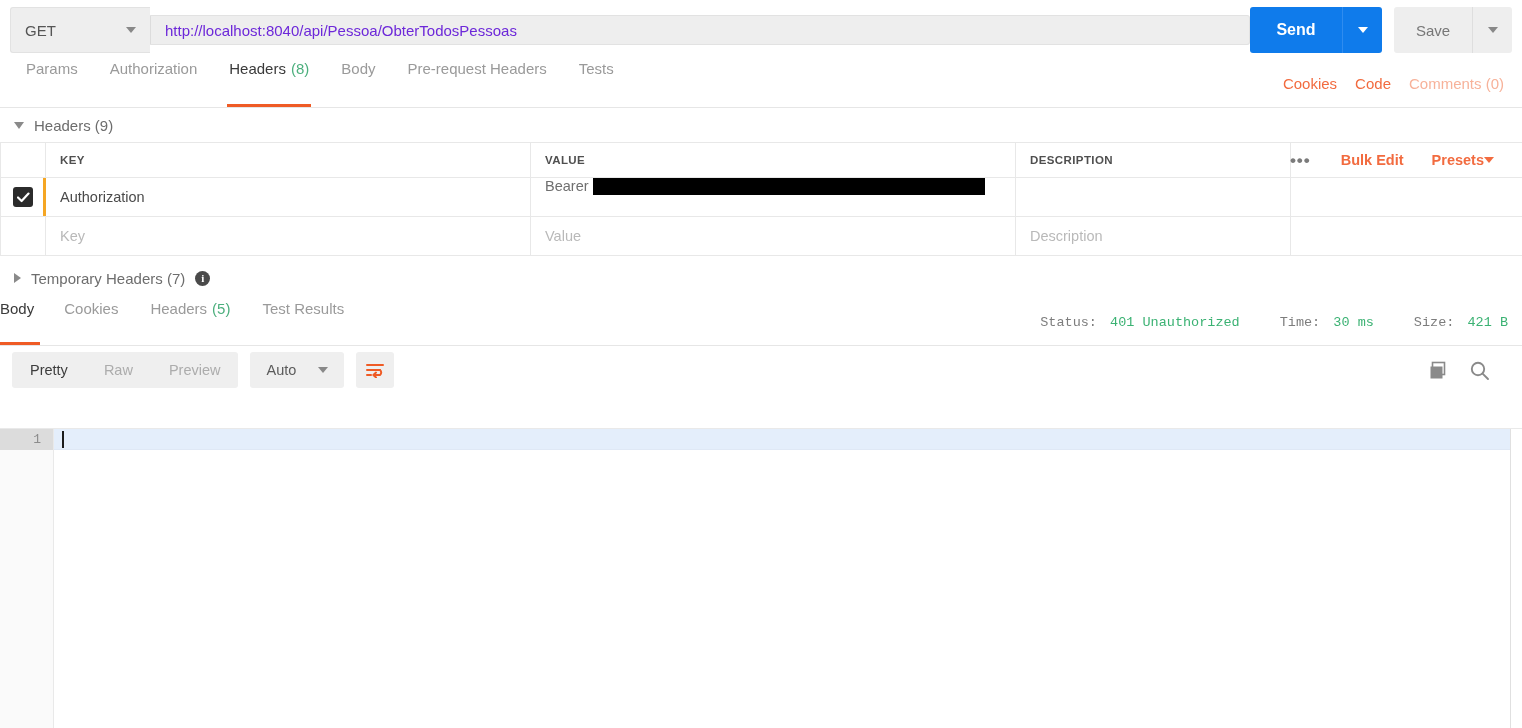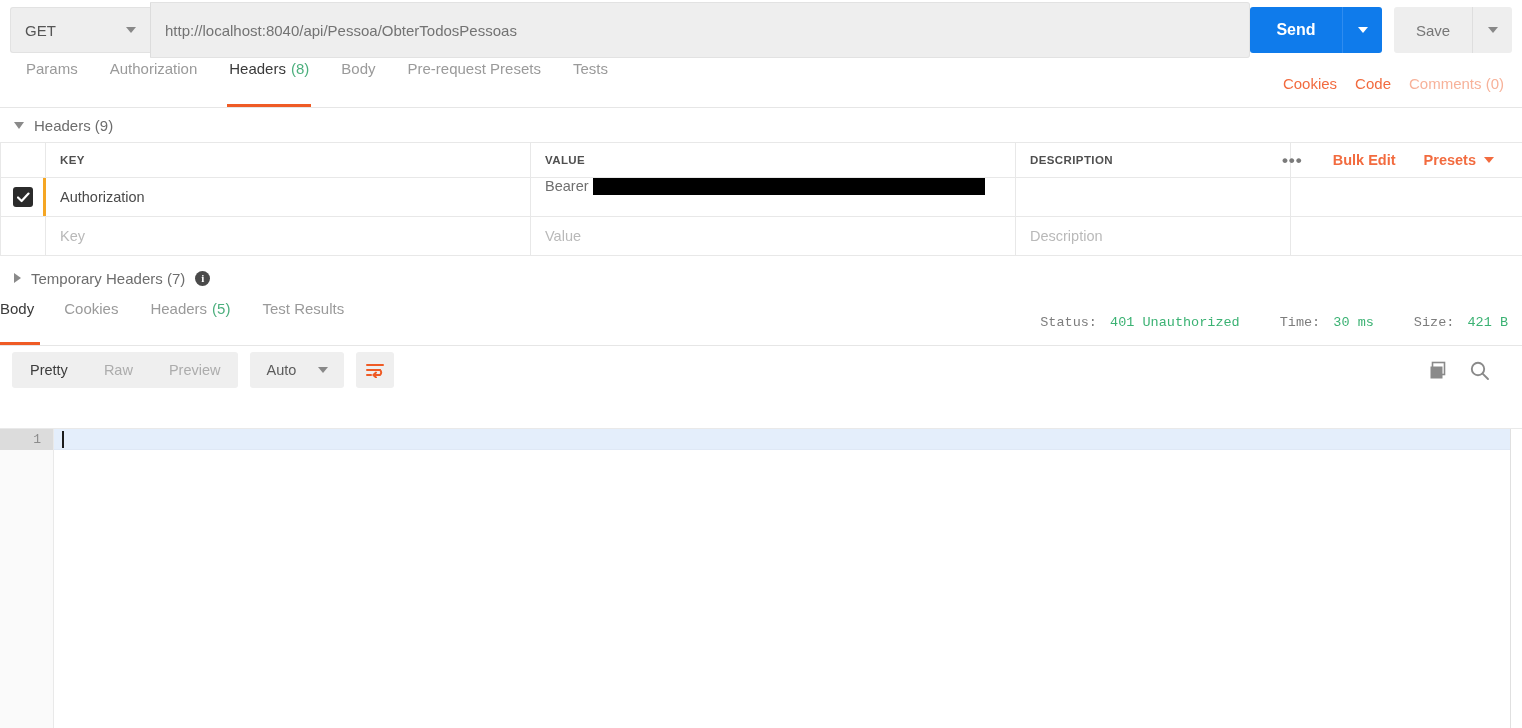--- a/index.html
+++ b/index.html
@@ -32,28 +32,28 @@
     position: relative;
   }
   .method-select .caret { margin-left: auto; }
   .caret {
     width: 0; height: 0;
     border-left: 5px solid transparent;
     border-right: 5px solid transparent;
     border-top: 6px solid #888;
   }
   .url-input {
-    flex: 1; height: 56px;
+    flex: 1; height: 30px;
     background: #eeeeee;
     border: 1px solid #e2e2e2;
     border-left: 1px solid #dcdcdc;
     border-radius: 0 3px 3px 0;
     display: flex; align-items: center;
     padding: 0 14px;
-    color: #737373; font-size: 15px;
+    color: #6d28d9; font-size: 15px;
   }
   .send-group { display: flex; margin-left: 0; }
   .btn-send {
     height: 46px; min-width: 92px;
     background: #0f7beb; color: #fff;
     font-size: 16px; font-weight: bold;
     display: flex; align-items: center; justify-content: center;
     border-radius: 3px 0 0 3px;
     padding: 0 18px;
     cursor: pointer;
@@ -165,21 +165,21 @@
   .th-tools {
     height: 34px; display: flex; align-items: center; justify-content: flex-end;
     padding-right: 14px; gap: 0;
   }
   .dots {
     color: #7b7b7b; font-size: 17px; letter-spacing: 1px;
     padding: 0 16px; cursor: pointer; line-height: 1;
   }
   .vsep { width: 1px; height: 18px; background: #e3e3e3; }
   .tool-link { color: #f26b3f; font-size: 14.5px; padding: 0 14px; cursor: pointer; white-space: nowrap; }
-  .tool-link.with-caret { display: flex; align-items: center; gap: 8px; }
+  .tool-link.with-caret { display: flex; align-items: center; }
   .tool-link .caret { border-top-color: #f26b3f; }
 
   .cell {
     height: 38px; display: flex; align-items: center;
     padding-left: 14px; font-size: 14.5px; color: #4a4a4a;
   }
   .cell.ph { color: #b9b9b9; }
   .chkcell { position: relative; height: 38px; display: flex; align-items: center; justify-content: center; }
   .chkcell::after {
     content: ""; position: absolute; right: -1px; top: 0; bottom: 0;
@@ -305,21 +305,21 @@
     <span>Authorization</span>
   </div>
   <div class="tab active">
     <span>Headers</span>
     <span class="cnt">(8)</span>
   </div>
   <div class="tab">
     <span>Body</span>
   </div>
   <div class="tab">
-    <span>Pre-request Presets</span>
+    <span>Pre-request Headers</span>
   </div>
   <div class="tab">
     <span>Tests</span>
   </div>
   <div class="req-tabs-right">
     <span class="link-orange">Cookies</span>
     <span class="link-orange">Code</span>
     <span class="link-orange-dim">Comments (0)</span>
   </div>
 </div>

